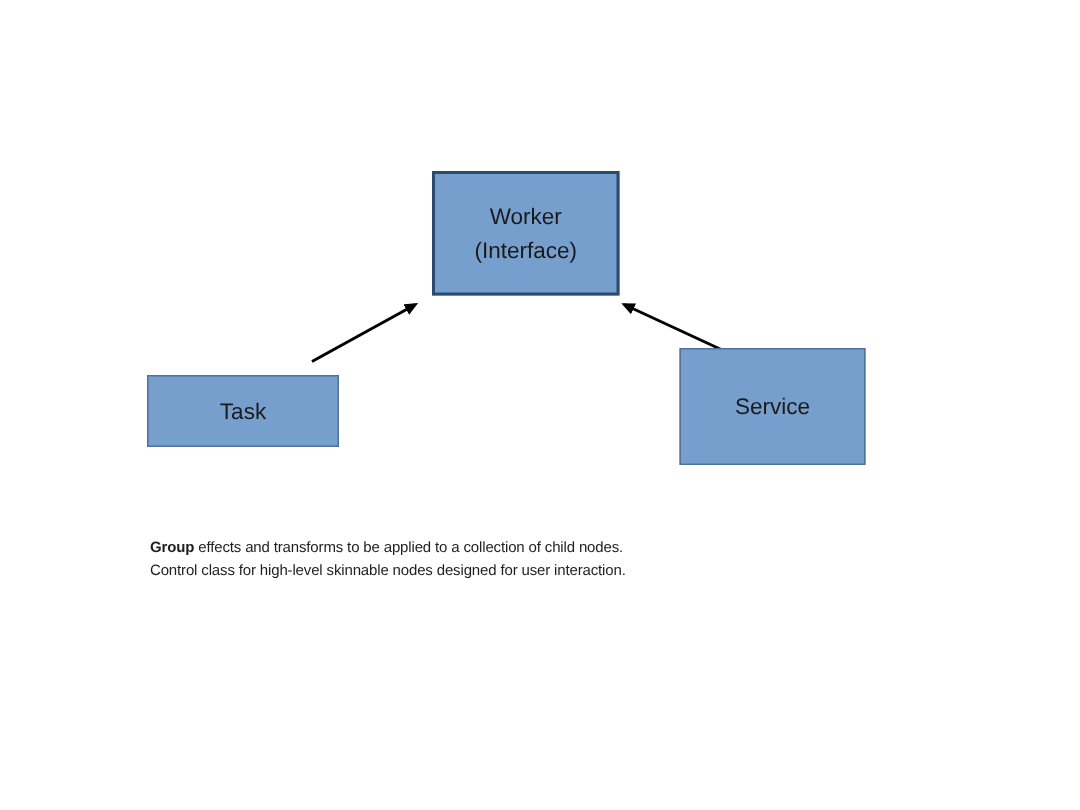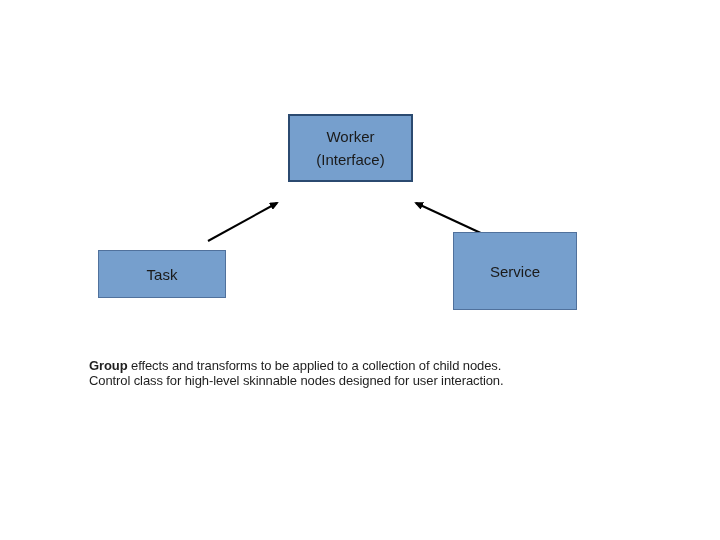--- a/index.html
+++ b/index.html
@@ -33,44 +33,44 @@
     justify-content: center;
     text-align: center;
     color: var(--node-text, #1a1a1a);
     font-size: 15px;
     line-height: 23px;
   }
   .node-worker {
     left: 288px;
     top: 114px;
     width: 125px;
-    height: 68px;
+    height: 83px;
     border: 2px solid var(--worker-border, #2b4a70);
   }
   .node-task {
     left: 98px;
     top: 250px;
     width: 128px;
     height: 48px;
     border: 1px solid var(--node-border, #50719c);
   }
   .node-service {
     left: 453px;
     top: 232px;
     width: 124px;
     height: 78px;
     border: 1px solid var(--node-border, #50719c);
   }
   .notes {
     position: absolute;
-    left: 89px;
+    left: 100px;
     top: 358px;
     width: 420px;
     color: #1f1f1f;
-    font-size: 13px;
+    font-size: 10px;
     line-height: 15px;
     letter-spacing: -0.1px;
   }
   .note-line b {
     font-weight: bold;
   }
 </style>
 </head>
 <body>
 

